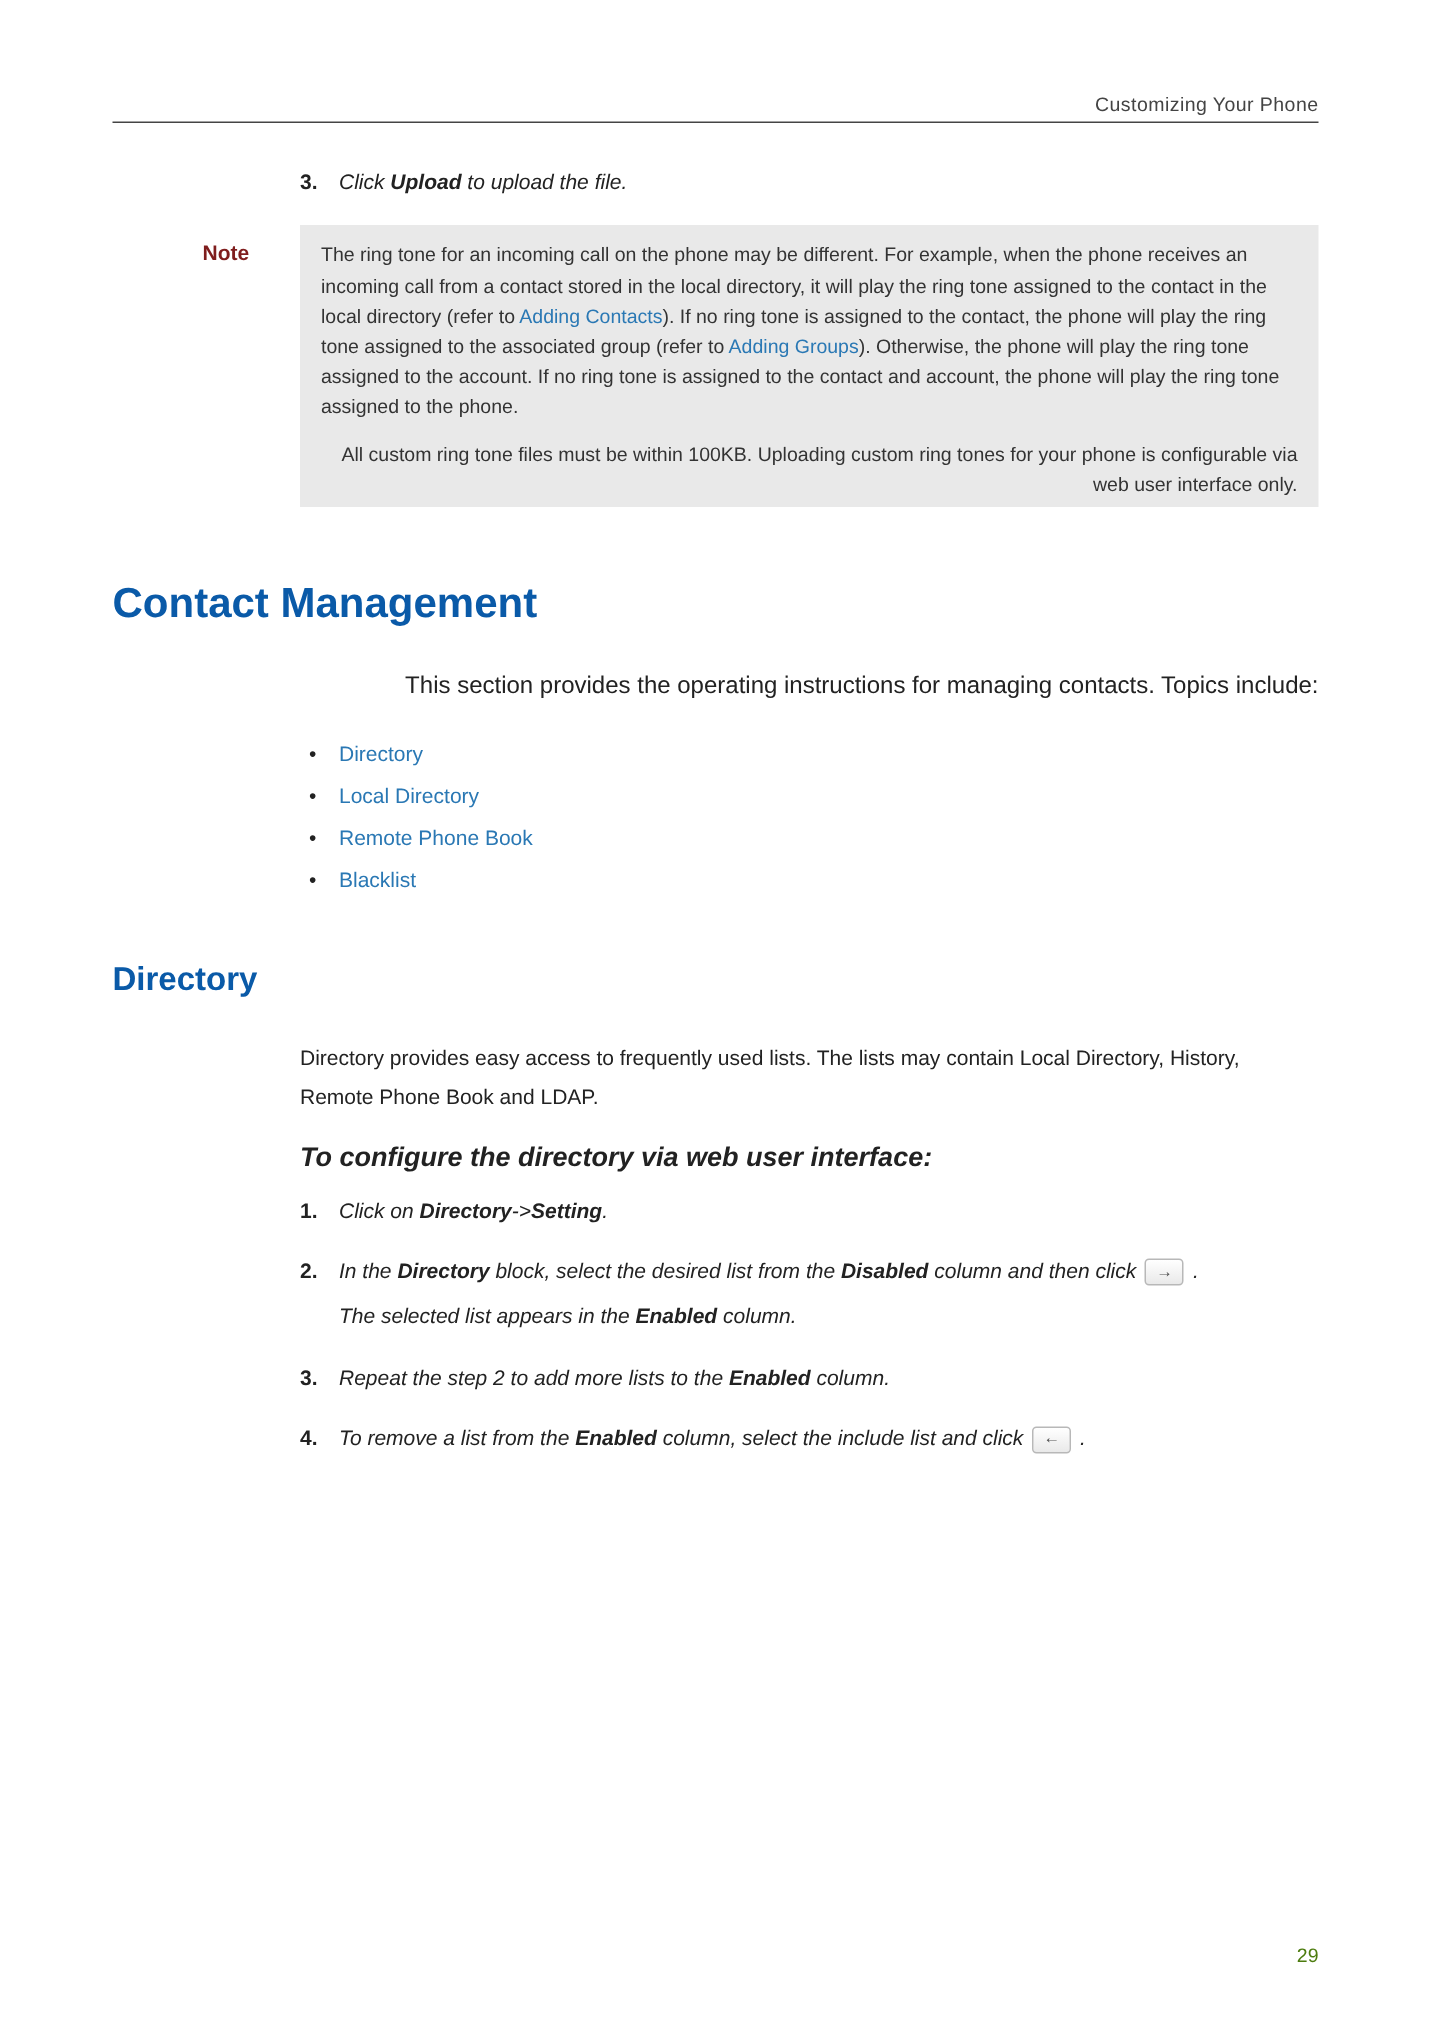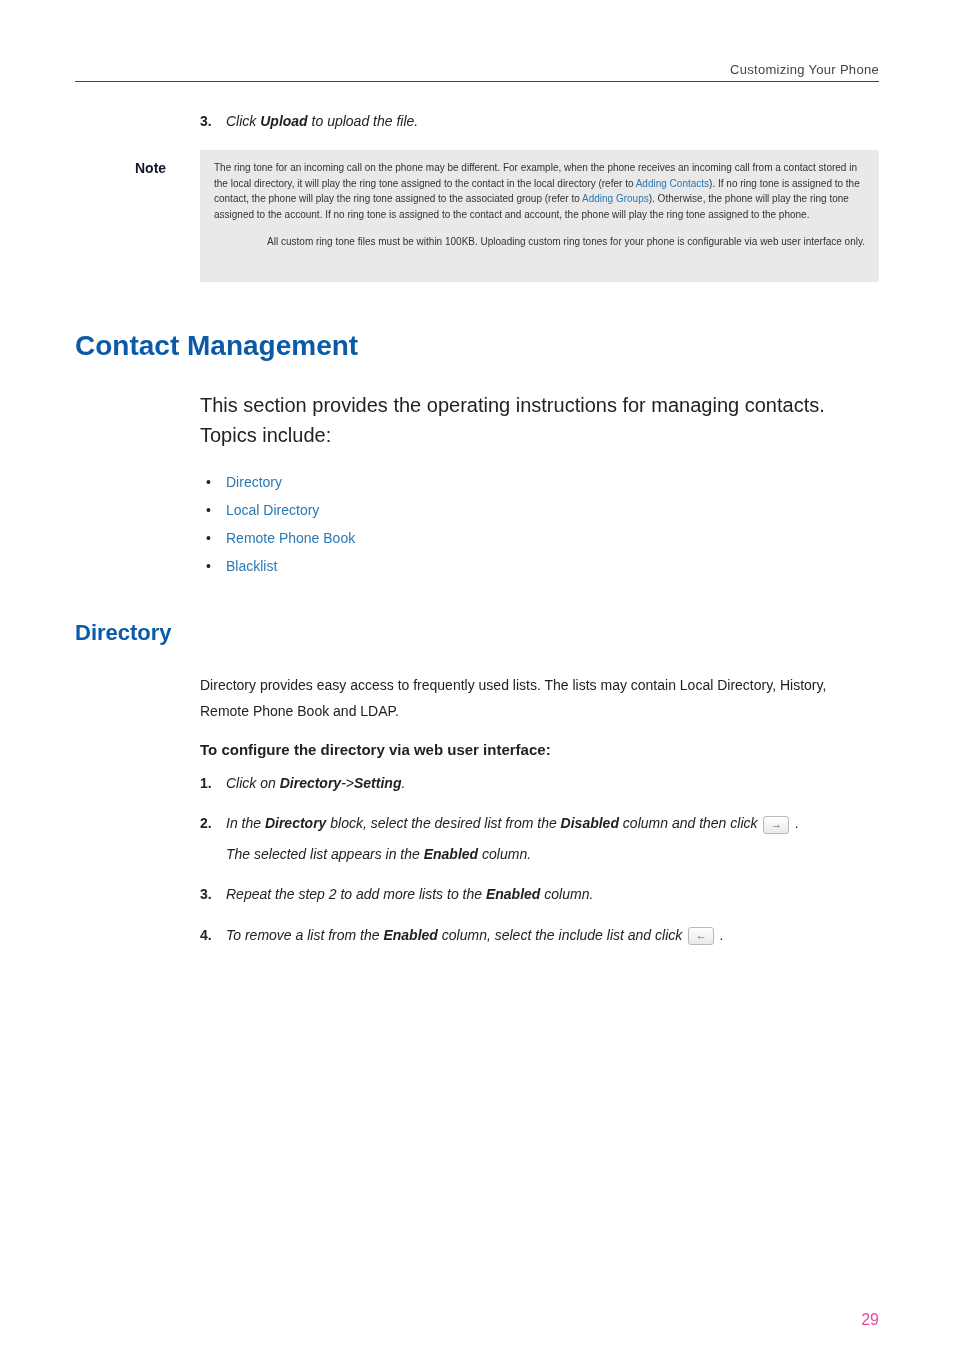--- a/index.html
+++ b/index.html
@@ -48,46 +48,47 @@
   .note-block {
     display: flex;
     margin-left: 60px;
     margin-top: 12px;
     margin-bottom: 48px;
   }
   .note-label {
     width: 65px;
     flex: 0 0 65px;
     font-weight: bold;
-    color: #0f172a;
+    color: #7f1d1d;
     font-size: 14px;
     padding-top: 10px;
   }
   .note-body {
     flex: 1;
     background: #e9e9e9;
-    padding: 10px 14px 32px 14px;
-    font-size: 10px;
+    padding: 10px 14px 4px 14px;
+    font-size: 13px;
     line-height: 1.55;
     color: #333;
   }
   .note-body p { margin: 0 0 12px 0; }
   .note-body p:last-child { margin-bottom: 0; text-align: right; }
   .link { color: #2a78b4; }
   .h1 {
     font-size: 28px;
     font-weight: 700;
     color: #0a5aa8;
     margin: 0 0 28px 0;
   }
   .intro {
     margin-left: 125px;
-    font-size: 20px;
+    font-size: 16px;
     margin-bottom: 18px;
     line-height: 1.5;
+    text-align: right;
   }
   .bullets {
     margin-left: 125px;
     padding-left: 0;
     list-style: none;
     margin-top: 0;
     margin-bottom: 40px;
   }
   .bullets li {
     position: relative;
@@ -113,47 +114,48 @@
     margin: 0 0 26px 0;
   }
   .para {
     margin-left: 125px;
     font-size: 14px;
     line-height: 1.9;
     margin-bottom: 16px;
   }
   .subhead {
     margin-left: 125px;
-    font-size: 15px;
+    font-size: 18px;
     font-weight: bold;
     margin-bottom: 14px;
+    font-style: italic;
   }
   .ol-list {
     margin-left: 125px;
   }
   .icon-btn {
     display: inline-flex;
     align-items: center;
     justify-content: center;
     width: 24px;
     height: 16px;
     border: 1px solid #b8b8b8;
     border-radius: 3px;
     background: linear-gradient(#ffffff, #e9e9e9);
     vertical-align: middle;
     margin: 0 2px;
     font-size: 11px;
     color: #555;
   }
   .footer-num {
     position: absolute;
-    bottom: 33px;
+    bottom: 51px;
     right: 75px;
-    font-size: 16px;
-    color: #ec4899;
+    font-size: 13px;
+    color: #4d7c0f;
   }
 </style>
 </head>
 <body>
 
 <div class="page">
 
   <div class="header-line">
     <span>Customizing Your Phone</span>
   </div>

